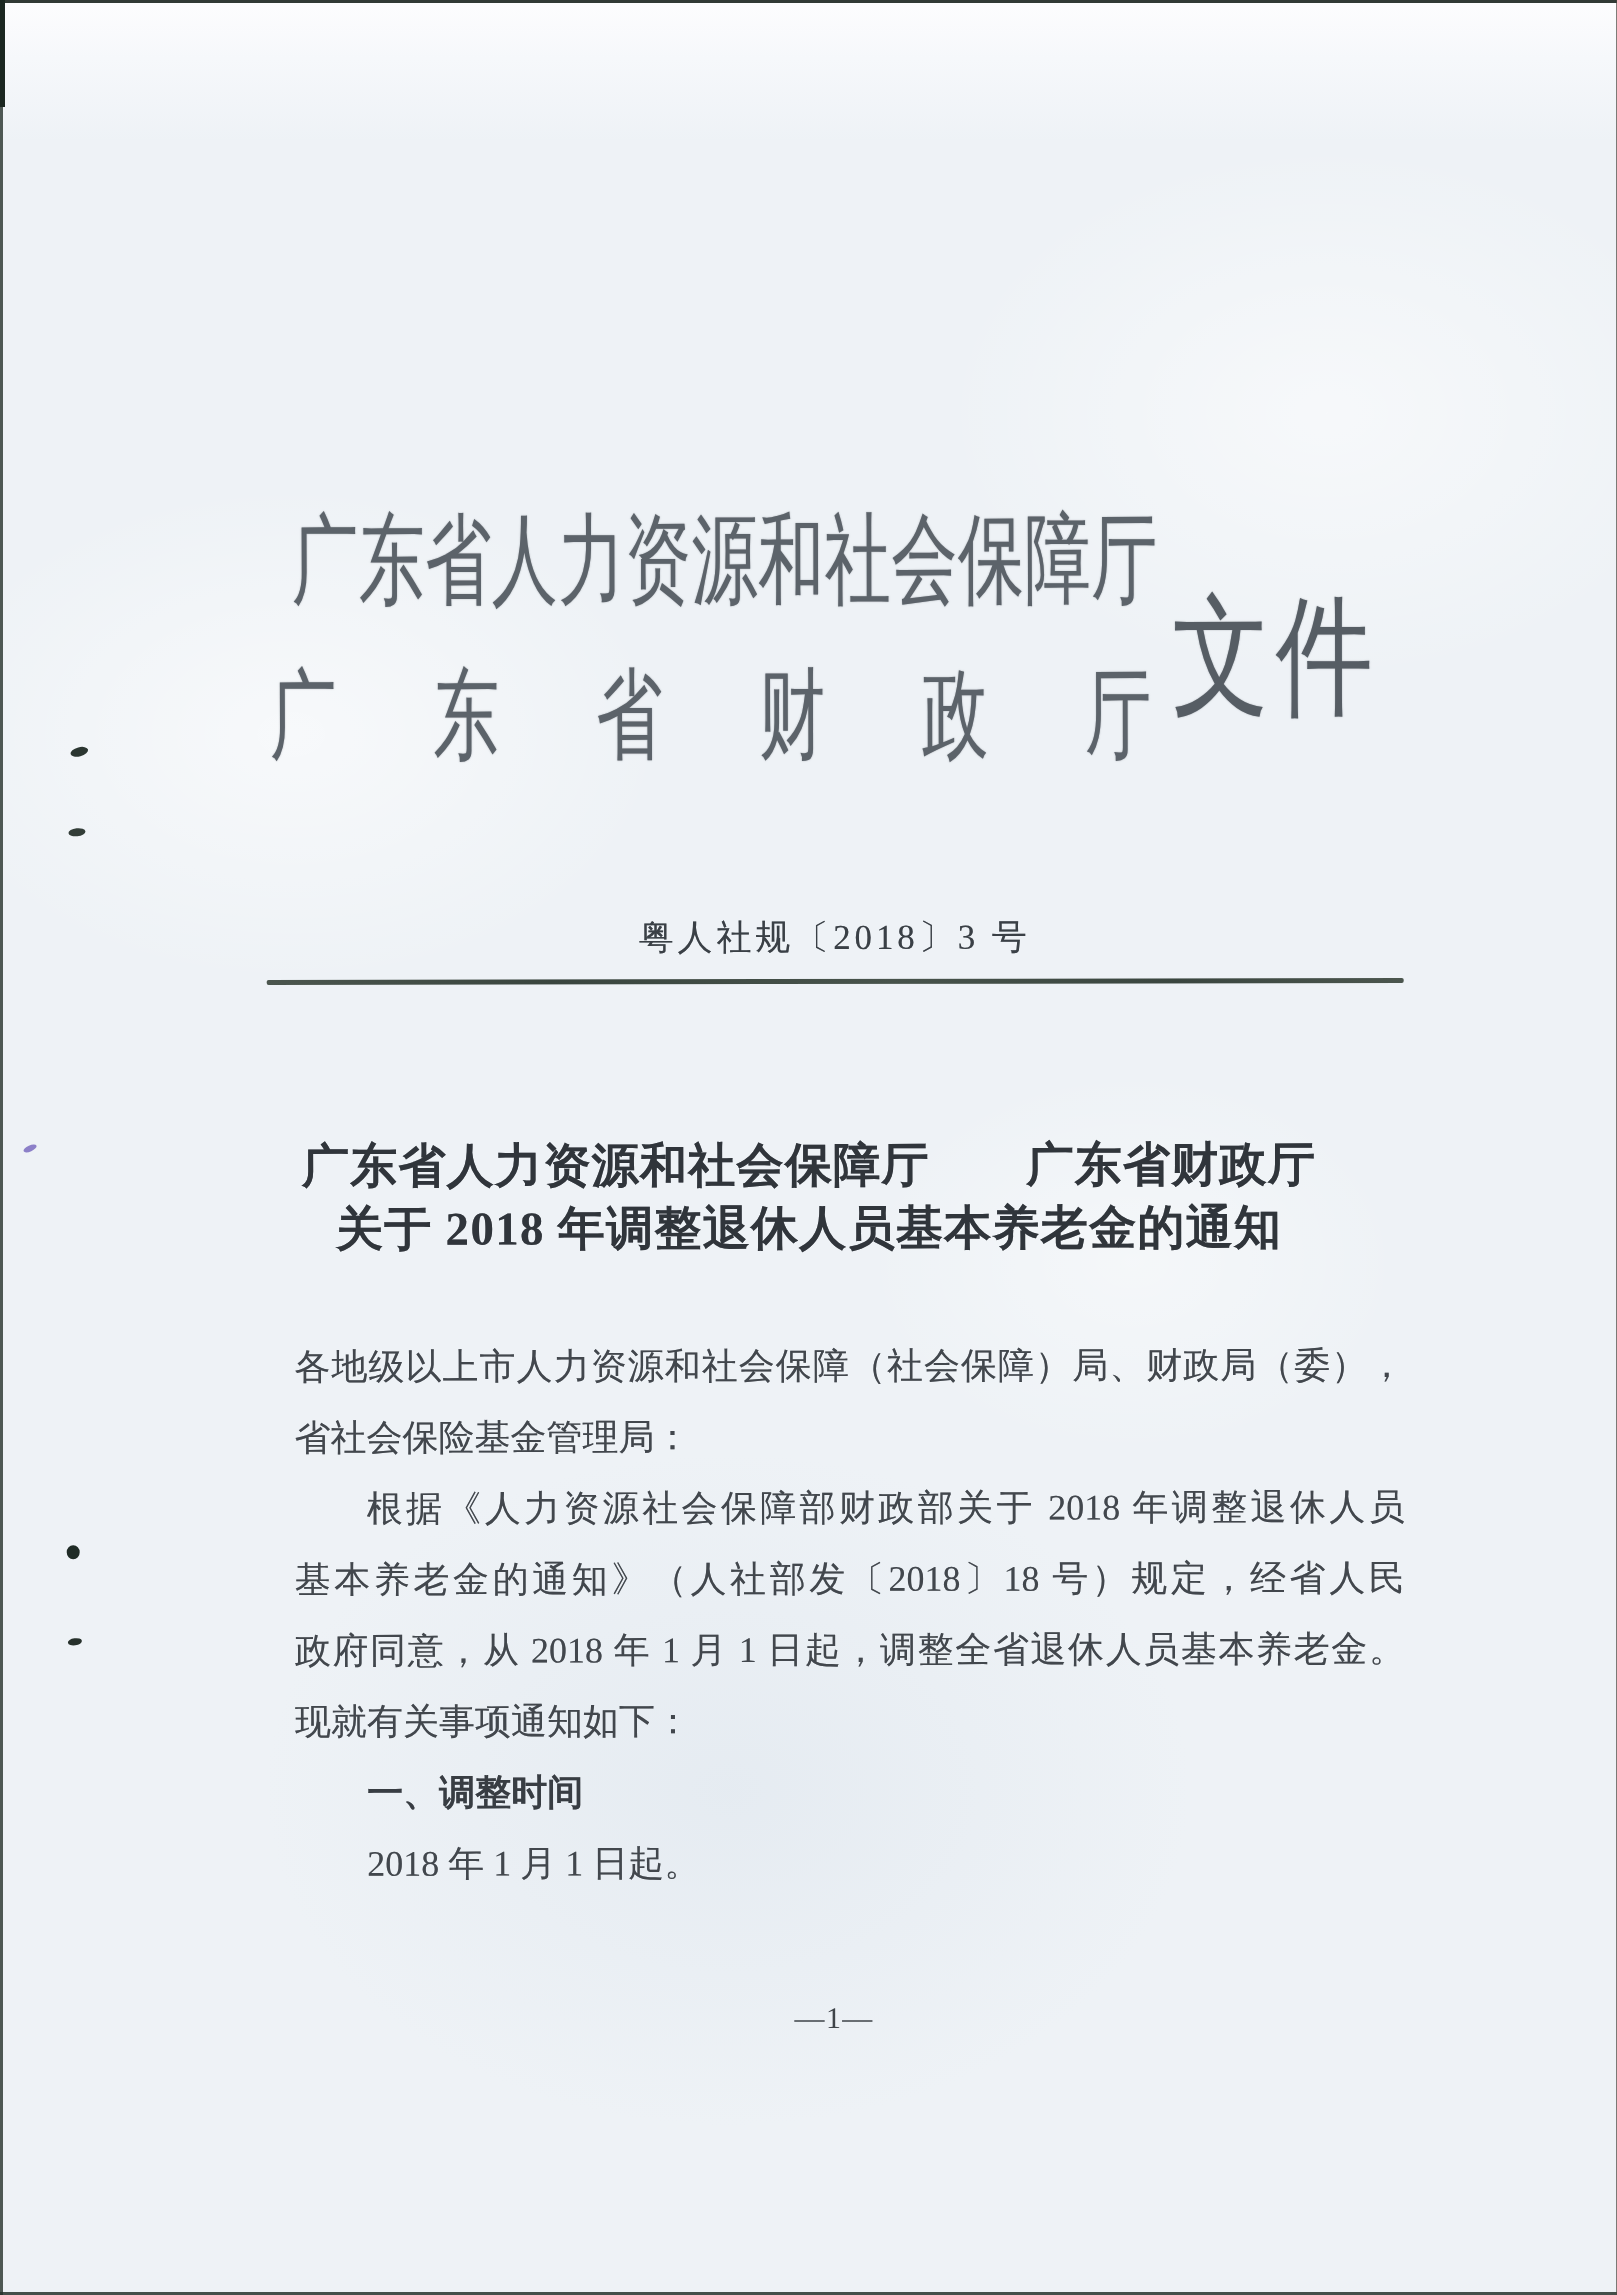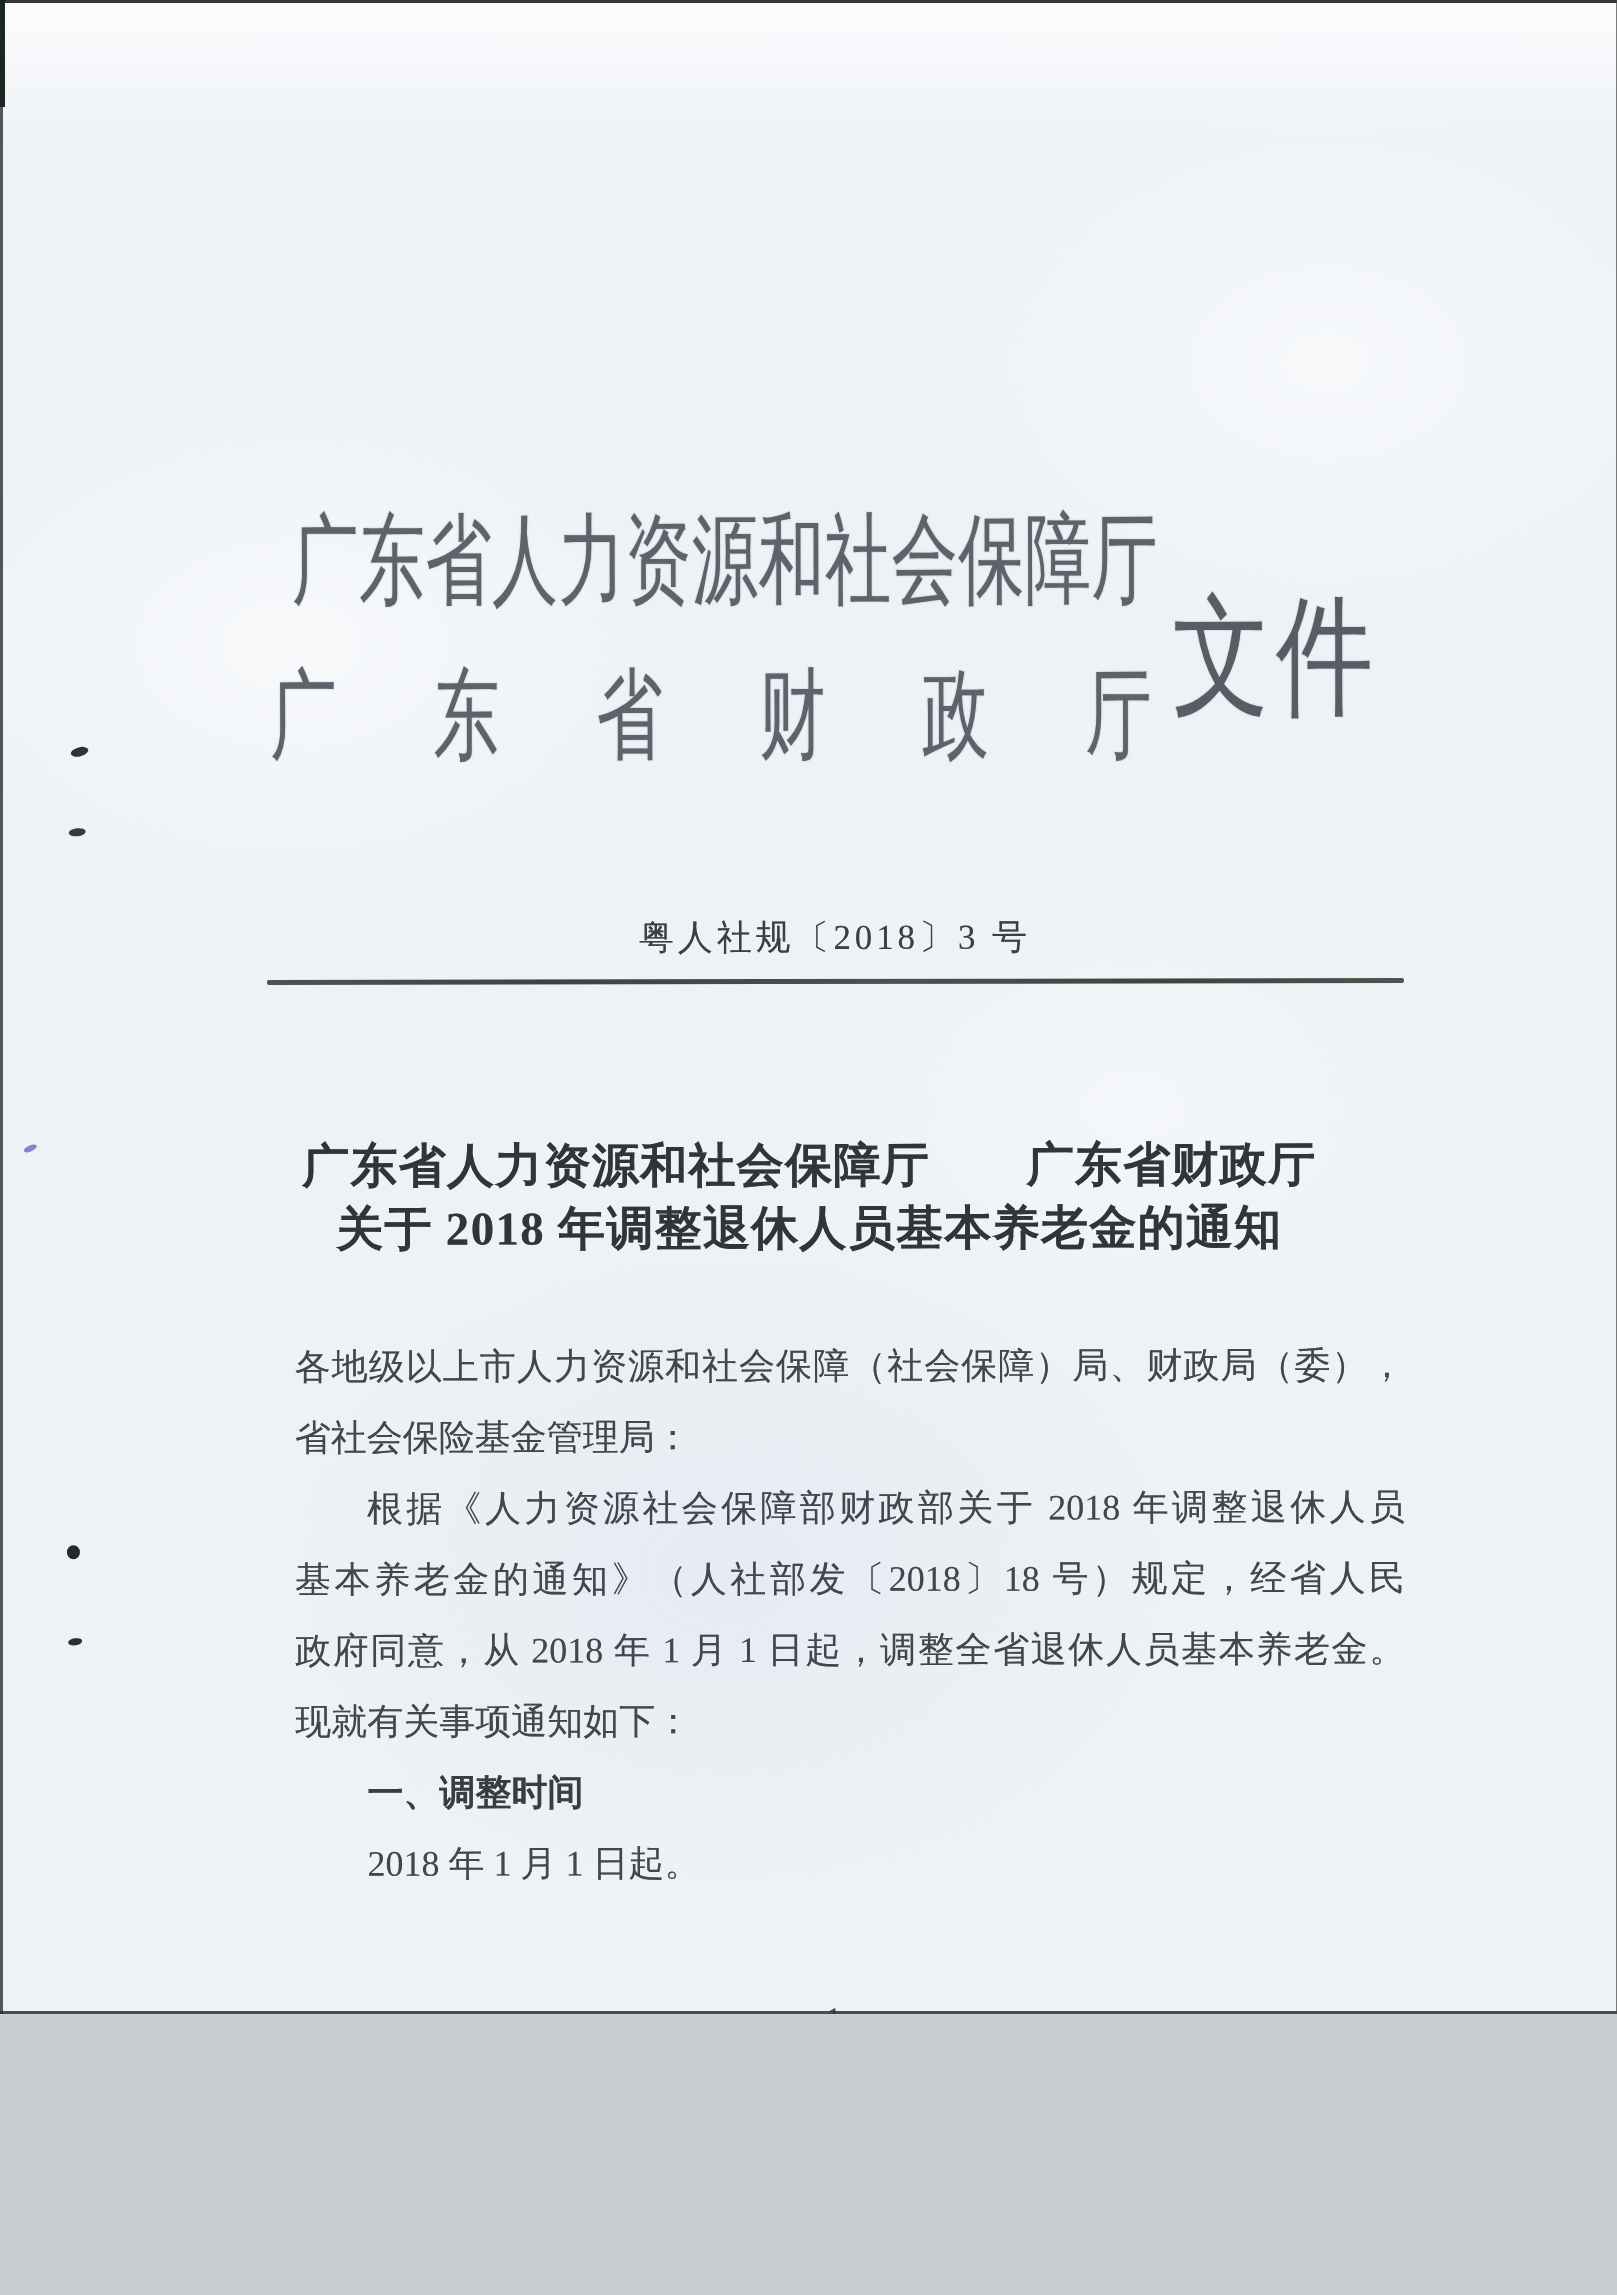--- a/index.html
+++ b/index.html
@@ -3,21 +3,21 @@
 <meta charset="utf-8">
 <style>
   html, body {
     margin: 0;
     padding: 0;
     background: #c9ccd0;
   }
   .page {
     position: relative;
     width: 1618px;
-    height: 2014px;
+    height: 2295px;
     overflow: hidden;
     background-color: #eef2f6;
     background-image:
       linear-gradient(180deg, #fdfdfe 0px, #f6f8fb 58px, rgba(246,248,251,0) 142px),
       radial-gradient(ellipse 582px 388px at 18% 32%, rgba(255,255,255,0.55), rgba(255,255,255,0) 65%),
       radial-gradient(ellipse 647px 453px at 82% 18%, rgba(255,255,255,0.5), rgba(255,255,255,0) 60%),
       radial-gradient(ellipse 712px 518px at 45% 78%, rgba(213,223,233,0.35), rgba(213,223,233,0) 65%),
       radial-gradient(ellipse 453px 324px at 70% 55%, rgba(255,255,255,0.4), rgba(255,255,255,0) 60%);
     font-family: "Liberation Serif", "DejaVu Serif", serif;
   }

